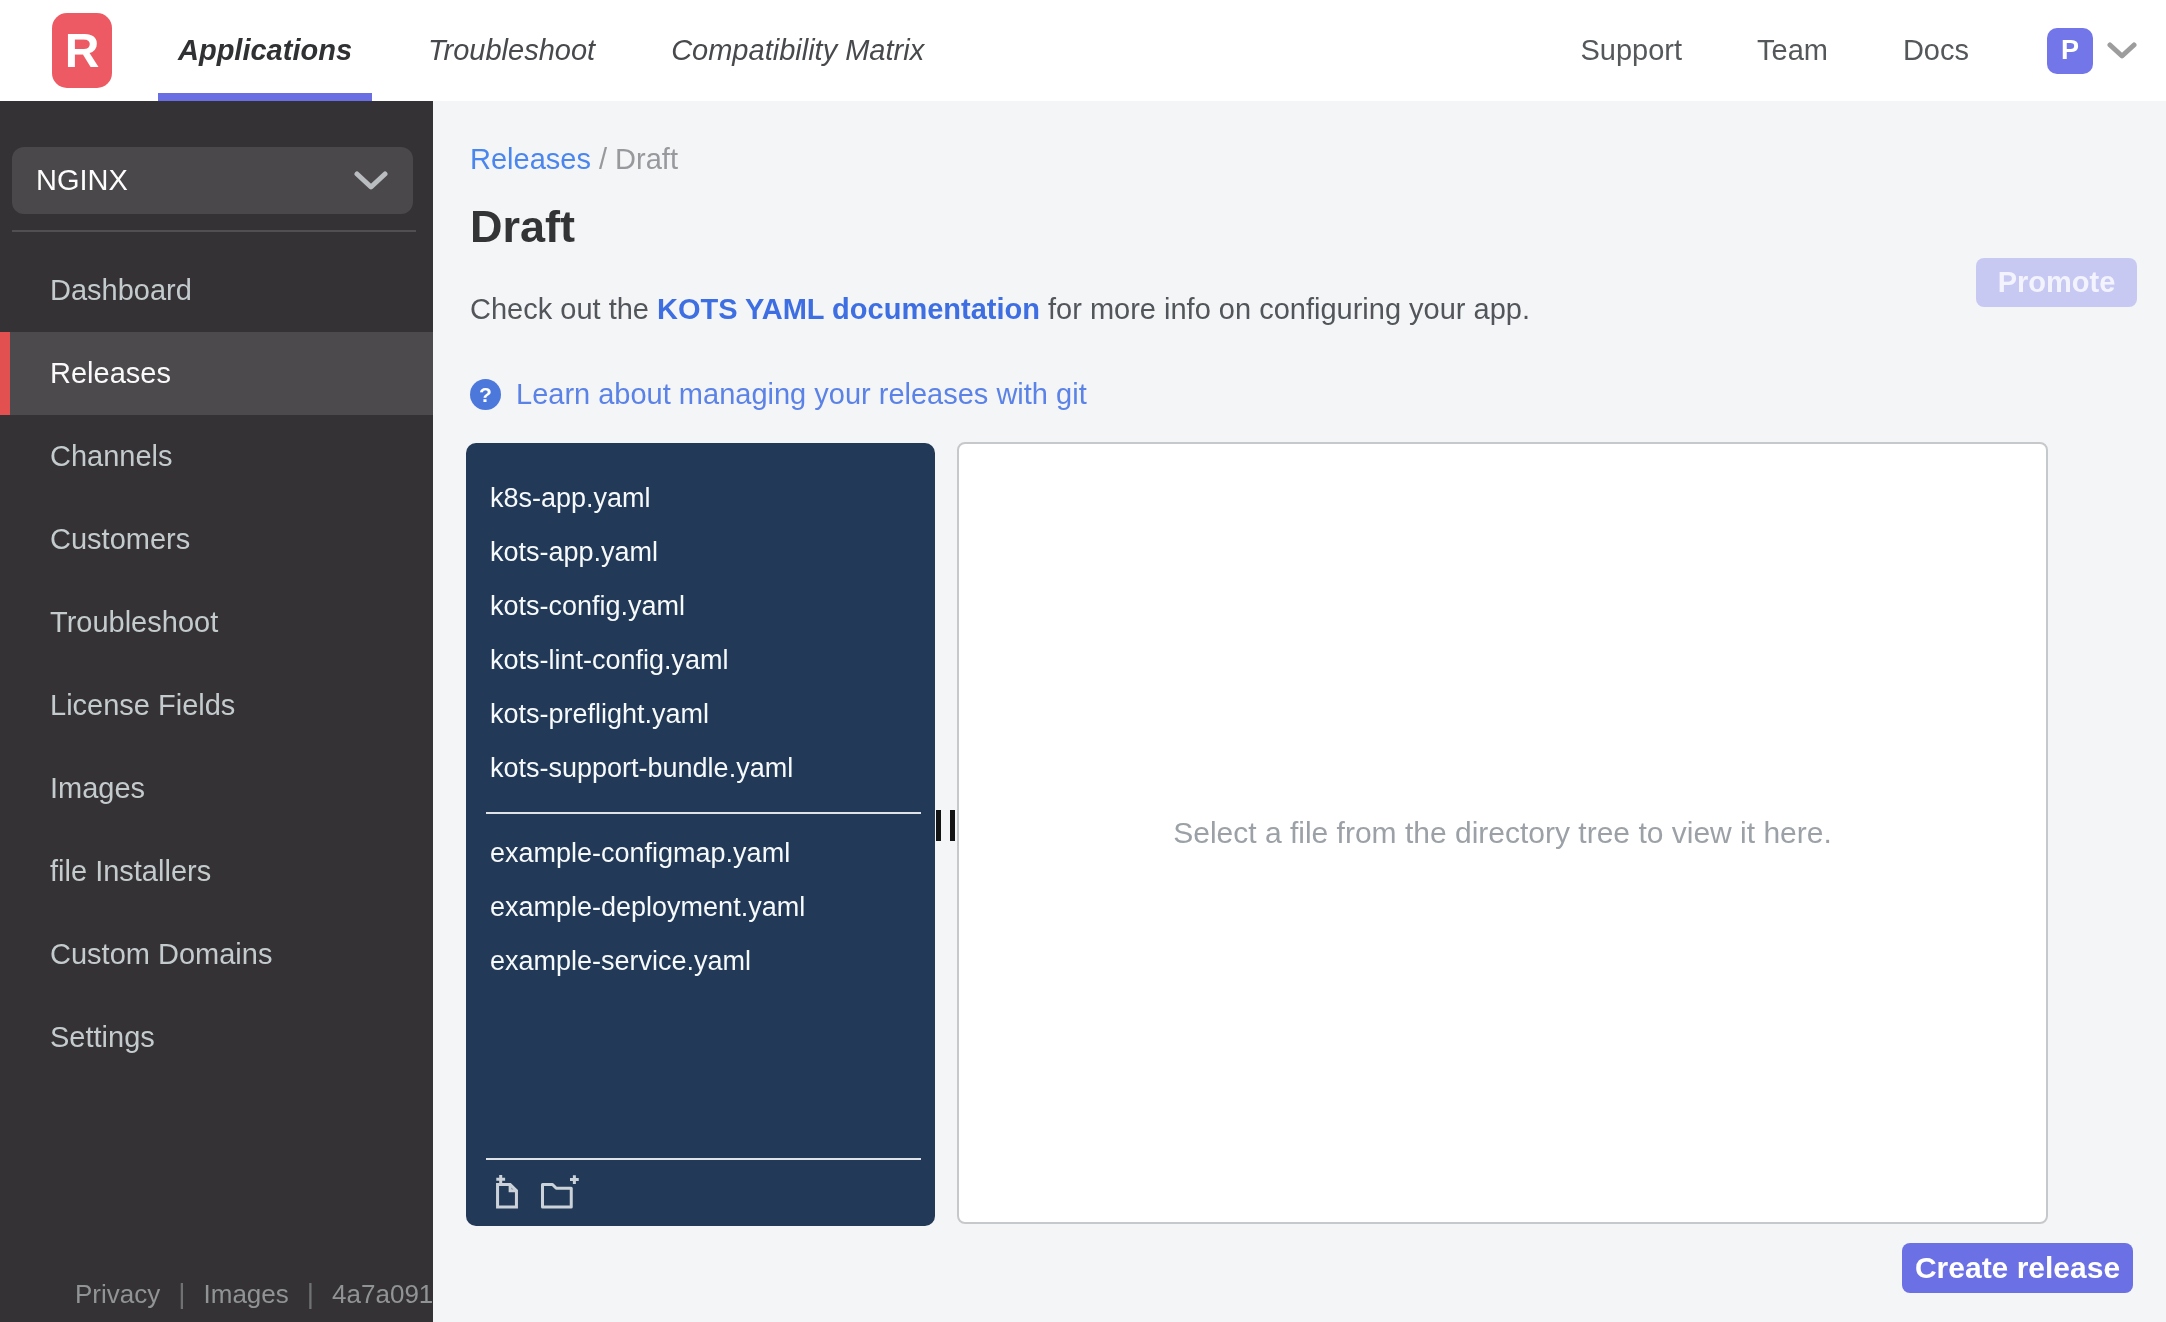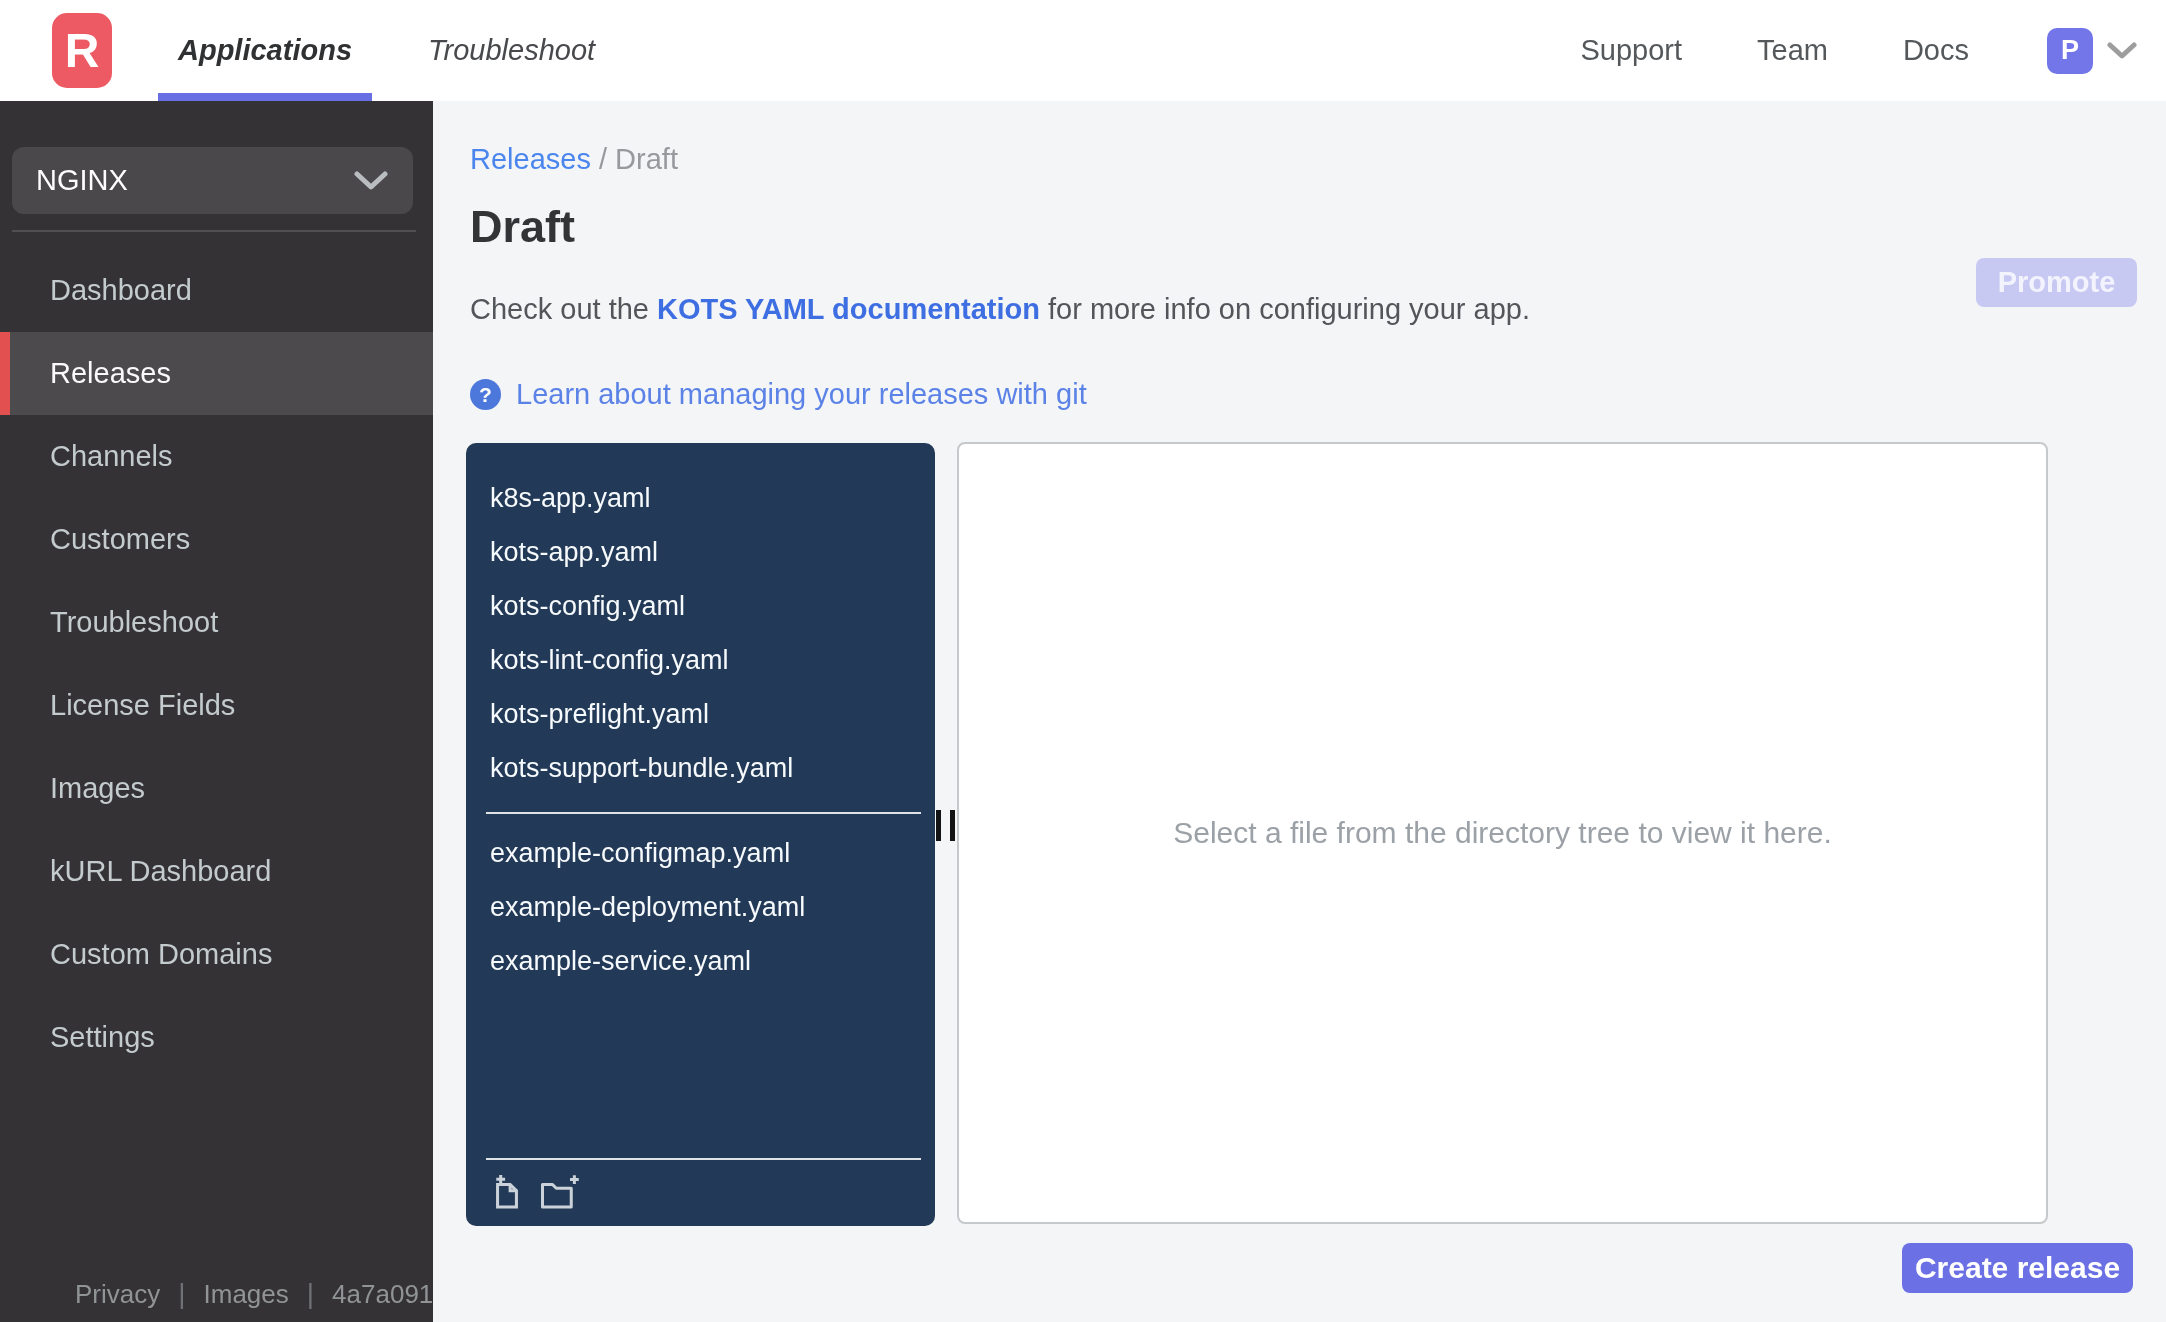--- a/index.html
+++ b/index.html
@@ -85,20 +85,21 @@
 <body>
 
 <div class="screen">
 
   <div class="topnav">
     <div class="logo">R</div>
 
     <div class="nav-tabs">
       <div class="tab active">Applications</div>
       <div class="tab">Troubleshoot</div>
+      <div class="tab">Compatibility Matrix</div>
     </div>
 
     <div class="nav-right">
       <div class="nav-link">Support</div>
       <div class="nav-link">Team</div>
       <div class="nav-link">Docs</div>
       <div class="avatar">P</div>
       <div class="nav-caret">
         <svg width="30" height="18" viewBox="0 0 30 18">
           <polyline points="3,3 15,14 27,3" fill="none" stroke="#9d9d9d" stroke-width="5" stroke-linecap="round" stroke-linejoin="round"></polyline>
@@ -119,21 +120,21 @@
     <div class="side-divider"></div>
 
     <div class="side-nav">
       <div class="side-item">Dashboard</div>
       <div class="side-item active">Releases</div>
       <div class="side-item">Channels</div>
       <div class="side-item">Customers</div>
       <div class="side-item">Troubleshoot</div>
       <div class="side-item">License Fields</div>
       <div class="side-item">Images</div>
-      <div class="side-item">kURL Dashboard</div>
+      <div class="side-item">file Installers</div>
       <div class="side-item">Custom Domains</div>
       <div class="side-item">Settings</div>
     </div>
 
     <div class="side-footer">
       <a>Privacy</a>
       <span class="sep">|</span>
       <a>Images</a>
       <span class="sep">|</span>
       <span>4a7a091</span>

